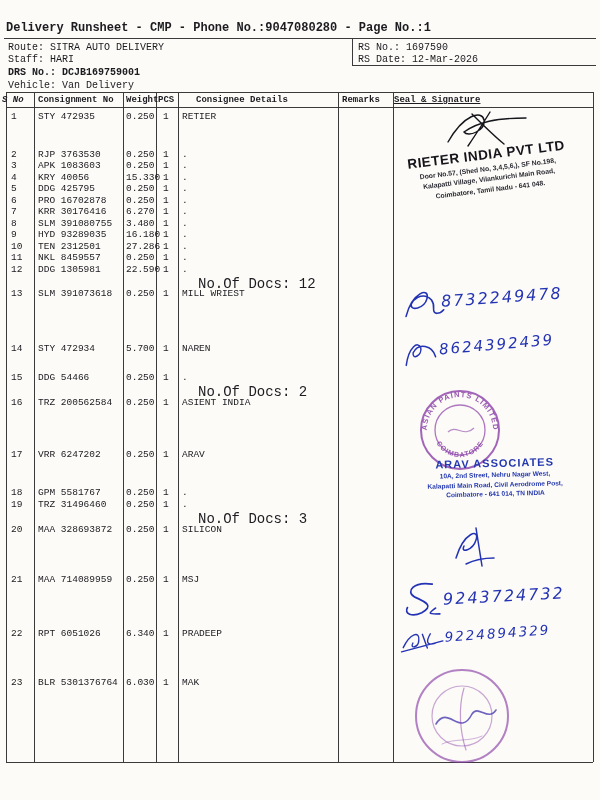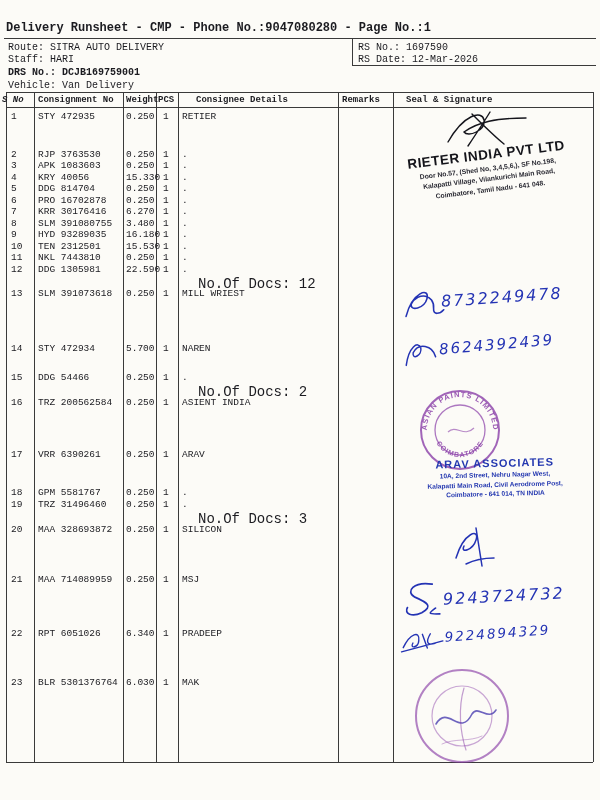--- a/index.html
+++ b/index.html
@@ -61,21 +61,21 @@
   <div class="vline" style="left:338px;top:92px;height:670px;"></div>
   <div class="vline" style="left:393px;top:92px;height:670px;"></div>
   <div class="vline" style="left:593px;top:92px;height:670px;"></div>
 
   <div class="th" style="left:2px;font-style:italic;">S No</div>
   <div class="th" style="left:38px;">Consignment No</div>
   <div class="th" style="left:126px;">Weight</div>
   <div class="th" style="left:158px;">PCS</div>
   <div class="th" style="left:186px;margin-left:10px;">Consignee Details</div>
   <div class="th" style="left:342px;">Remarks</div>
-  <div class="th" style="left:406px;">Seal &amp; Signature</div>
+  <div class="th" style="left:394px;text-decoration:underline;">Seal &amp; Signature</div>
 
   <div class="row" style="top:111px">
       <span class="c0">1</span>
       <span class="c1">STY 472935</span>
       <span class="c2">0.250</span>
       <span class="c3">1</span>
       <span class="c4">RETIER</span>
     </div>
   <div class="row" style="top:149px">
       <span class="c0">2</span>
@@ -93,21 +93,21 @@
     </div>
   <div class="row" style="top:172px">
       <span class="c0">4</span>
       <span class="c1">KRY 40056</span>
       <span class="c2">15.330</span>
       <span class="c3">1</span>
       <span class="c4">.</span>
     </div>
   <div class="row" style="top:183px">
       <span class="c0">5</span>
-      <span class="c1">DDG 814704</span>
+      <span class="c1">DDG 425795</span>
       <span class="c2">0.250</span>
       <span class="c3">1</span>
       <span class="c4">.</span>
     </div>
   <div class="row" style="top:195px">
       <span class="c0">6</span>
       <span class="c1">PRO 16702878</span>
       <span class="c2">0.250</span>
       <span class="c3">1</span>
       <span class="c4">.</span>
@@ -129,27 +129,27 @@
   <div class="row" style="top:229px">
       <span class="c0">9</span>
       <span class="c1">HYD 93289035</span>
       <span class="c2">16.180</span>
       <span class="c3">1</span>
       <span class="c4">.</span>
     </div>
   <div class="row" style="top:241px">
       <span class="c0">10</span>
       <span class="c1">TEN 2312501</span>
-      <span class="c2">15.530</span>
+      <span class="c2">27.286</span>
       <span class="c3">1</span>
       <span class="c4">.</span>
     </div>
   <div class="row" style="top:252px">
       <span class="c0">11</span>
-      <span class="c1">NKL 7443810</span>
+      <span class="c1">NKL 8459557</span>
       <span class="c2">0.250</span>
       <span class="c3">1</span>
       <span class="c4">.</span>
     </div>
   <div class="row" style="top:264px">
       <span class="c0">12</span>
       <span class="c1">DDG 1305981</span>
       <span class="c2">22.590</span>
       <span class="c3">1</span>
       <span class="c4">.</span>
@@ -179,21 +179,21 @@
   <div class="docsnote" style="top:384px">No.Of Docs: 2</div>
   <div class="row" style="top:397px">
       <span class="c0">16</span>
       <span class="c1">TRZ 200562584</span>
       <span class="c2">0.250</span>
       <span class="c3">1</span>
       <span class="c4">ASIENT INDIA</span>
     </div>
   <div class="row" style="top:449px">
       <span class="c0">17</span>
-      <span class="c1">VRR 6390261</span>
+      <span class="c1">VRR 6247202</span>
       <span class="c2">0.250</span>
       <span class="c3">1</span>
       <span class="c4">ARAV</span>
     </div>
   <div class="row" style="top:487px">
       <span class="c0">18</span>
       <span class="c1">GPM 5581767</span>
       <span class="c2">0.250</span>
       <span class="c3">1</span>
       <span class="c4">.</span>

